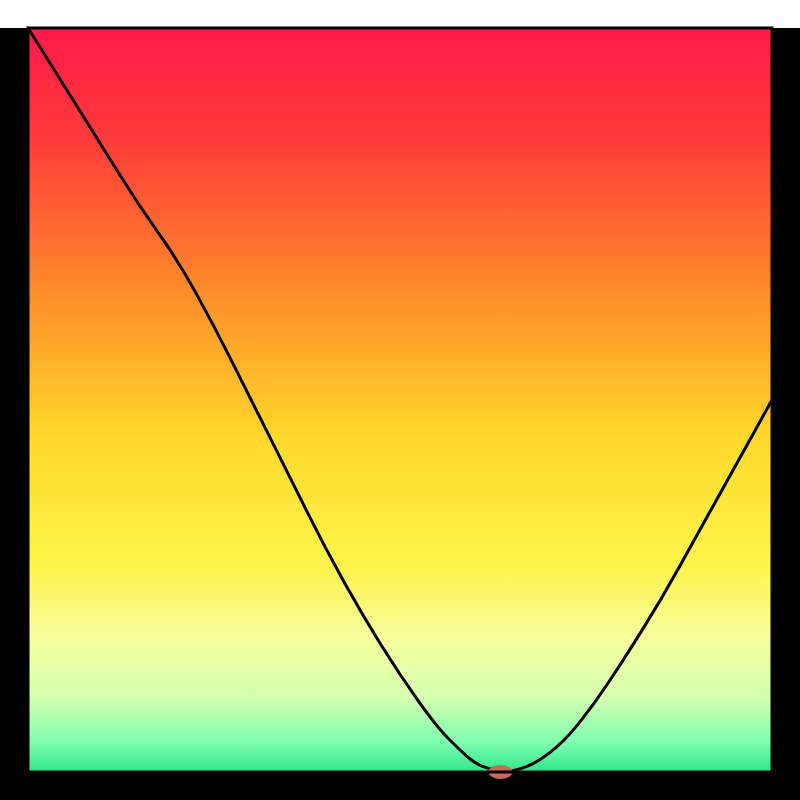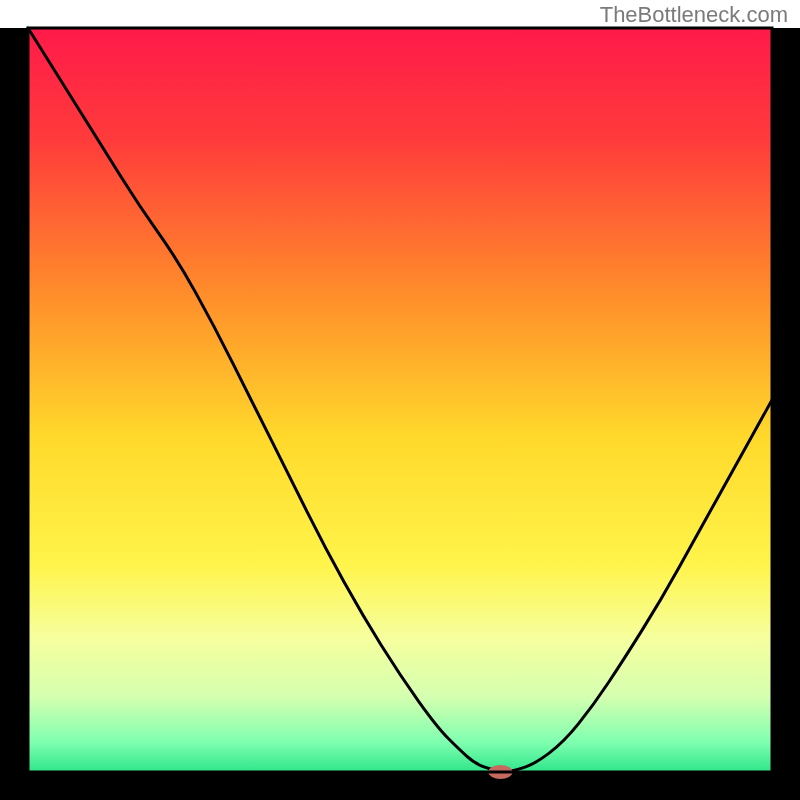--- a/index.html
+++ b/index.html
@@ -26,21 +26,20 @@
     z-index: 10;
   }
   svg {
     display: block;
   }
 </style>
 </head>
 <body>
 
 <div class="chart-container">
-  <div class="watermark">TheBottleneck.com</div>
   <svg id="chart-svg" width="800" height="800" viewBox="0 0 800 800">
       <defs>
         <linearGradient id="bg-grad" x1="0" y1="0" x2="0" y2="1">
           <stop offset="0%" stop-color="#ff1a4a"></stop>
           <stop offset="15%" stop-color="#ff3b3b"></stop>
           <stop offset="35%" stop-color="#ff8a2b"></stop>
           <stop offset="55.00000000000001%" stop-color="#ffd92b"></stop>
           <stop offset="72%" stop-color="#fff44a"></stop>
           <stop offset="82%" stop-color="#f6ff9e"></stop>
           <stop offset="90%" stop-color="#d4ffb0"></stop>

